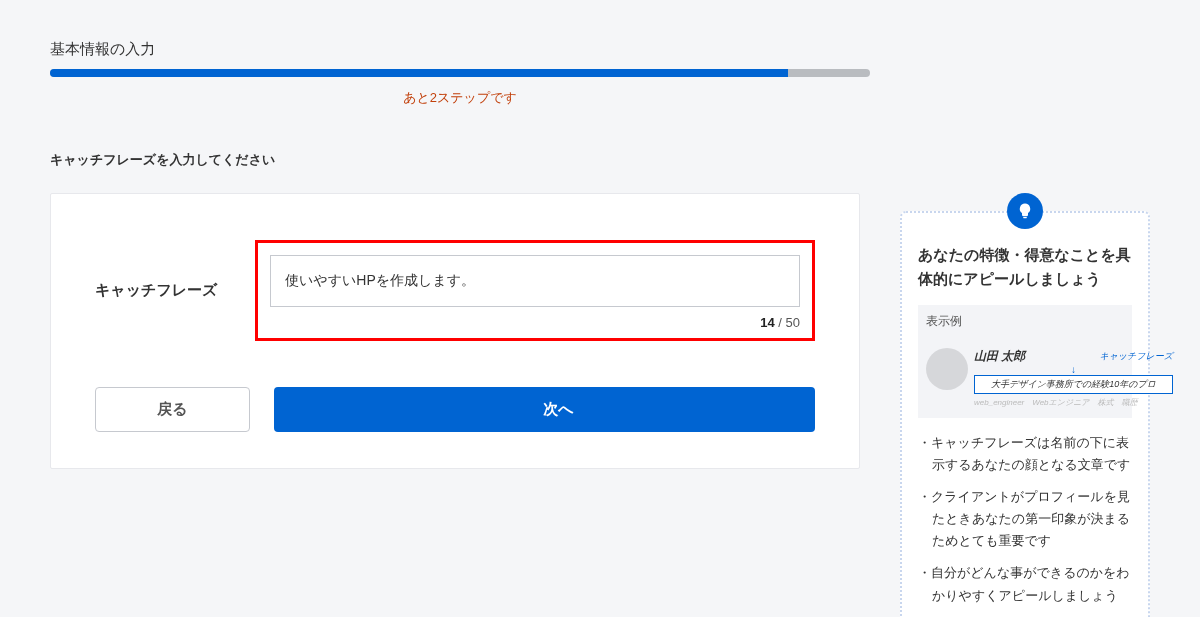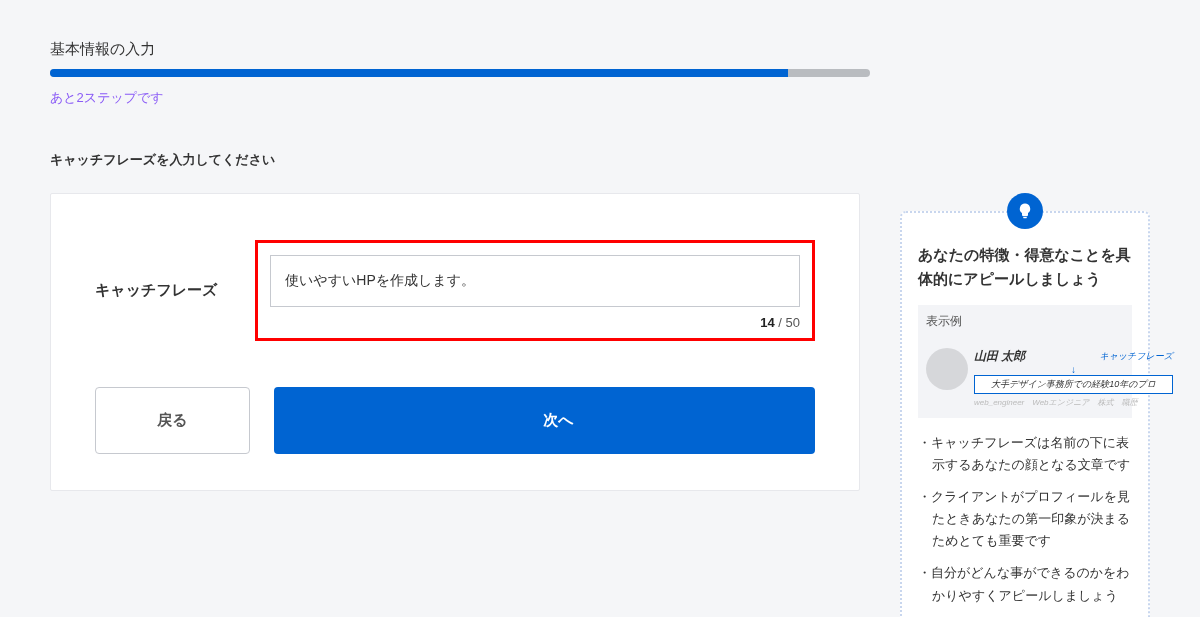--- a/index.html
+++ b/index.html
@@ -24,23 +24,23 @@
     border-radius: 4px;
     overflow: hidden;
   }
   .progress-fill {
     height: 100%;
     background: #0064d2;
     width: 90%;
   }
   .progress-caption {
     width: 820px;
-    text-align: left;
-    font-size: 13px;
-    color: #8b5cf6;
+    text-align: center;
+    font-size: 13px;
+    color: #c2410c;
     margin-top: 12px;
   }
   .section-title {
     font-size: 13px;
     font-weight: bold;
     margin-top: 44px;
     margin-bottom: 24px;
   }
   .row {
     display: flex;
@@ -82,21 +82,21 @@
     font-size: 13px;
     color: #555;
   }
   .char-count .current { font-weight: bold; color: #222; }
   .buttons {
     display: flex;
     gap: 24px;
     margin-top: 46px;
   }
   .btn {
-    height: 67px;
+    height: 45px;
     display: flex;
     align-items: center;
     justify-content: center;
     font-size: 15px;
     font-weight: bold;
     border-radius: 4px;
     cursor: pointer;
     user-select: none;
   }
   .btn-back {

